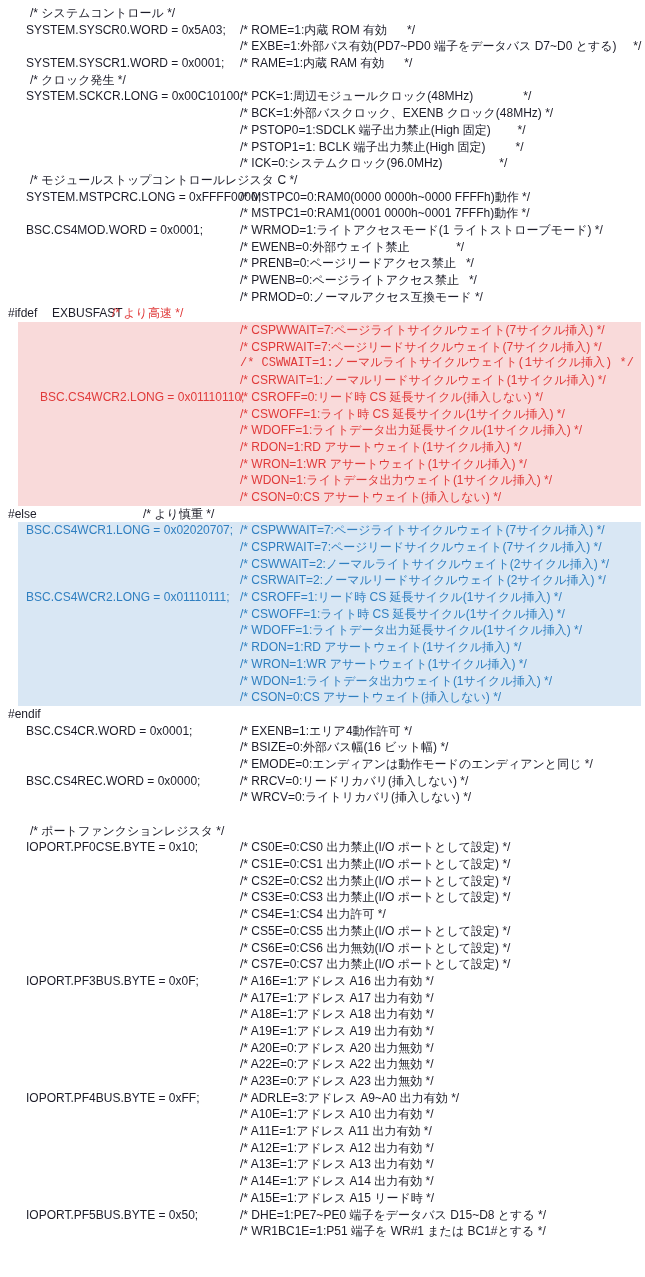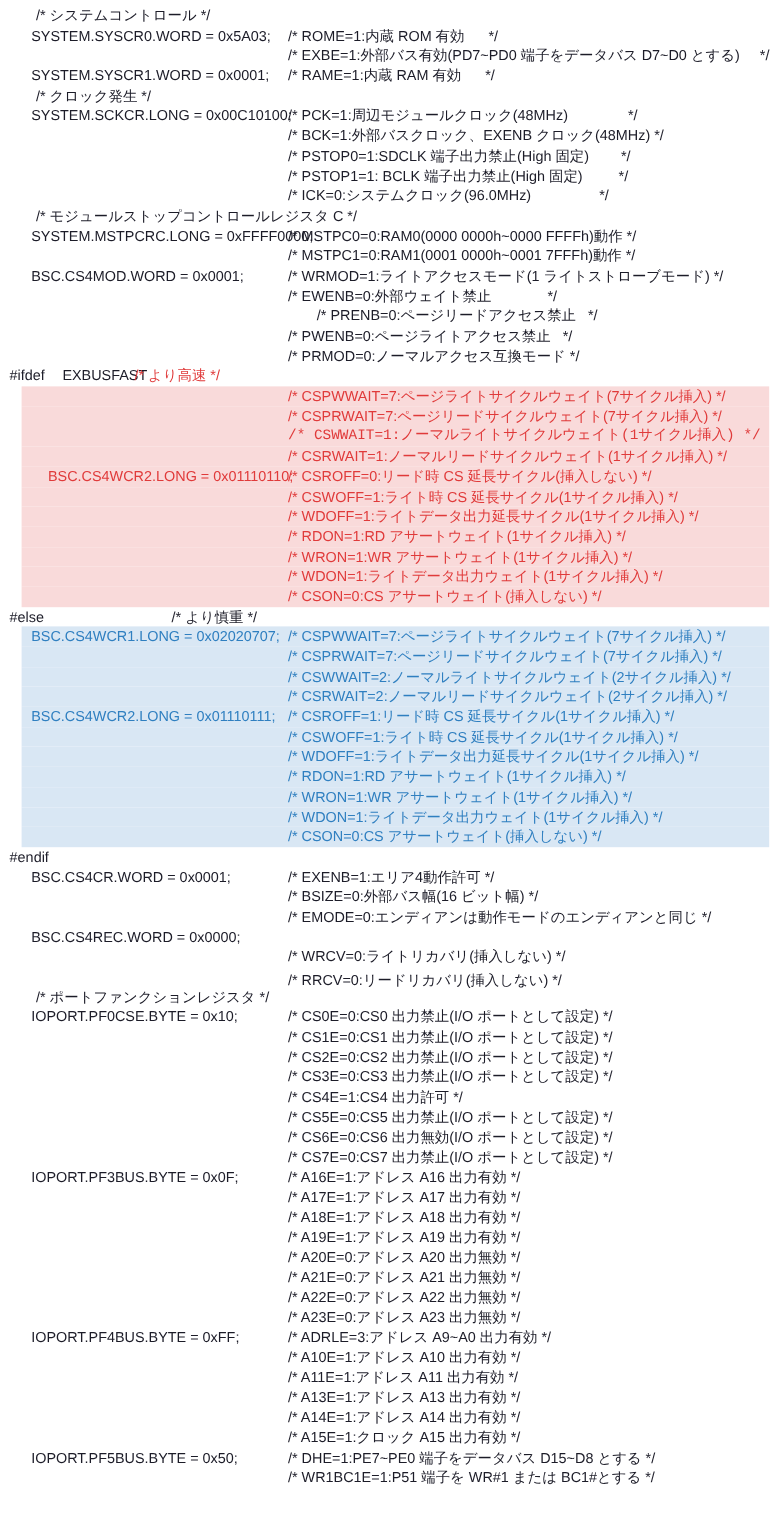--- a/index.html
+++ b/index.html
@@ -32,21 +32,21 @@
     <div class="line"><span class="sp" style="left: 26px;">SYSTEM.SCKCR.LONG = 0x00C10100;</span><span class="sp" style="left: 240px;">/* PCK=1:周辺モジュールクロック(48MHz)               */</span></div>
     <div class="line"><span class="sp" style="left: 240px;">/* BCK=1:外部バスクロック、EXENB クロック(48MHz) */</span></div>
     <div class="line"><span class="sp" style="left: 240px;">/* PSTOP0=1:SDCLK 端子出力禁止(High 固定)        */</span></div>
     <div class="line"><span class="sp" style="left: 240px;">/* PSTOP1=1: BCLK 端子出力禁止(High 固定)         */</span></div>
     <div class="line"><span class="sp" style="left: 240px;">/* ICK=0:システムクロック(96.0MHz)                 */</span></div>
     <div class="line"><span class="sp" style="left: 30px;">/* モジュールストップコントロールレジスタ C */</span></div>
     <div class="line"><span class="sp" style="left: 26px;">SYSTEM.MSTPCRC.LONG = 0xFFFF0000;</span><span class="sp" style="left: 240px;">/* MSTPC0=0:RAM0(0000 0000h~0000 FFFFh)動作 */</span></div>
     <div class="line"><span class="sp" style="left: 240px;">/* MSTPC1=0:RAM1(0001 0000h~0001 7FFFh)動作 */</span></div>
     <div class="line"><span class="sp" style="left: 26px;">BSC.CS4MOD.WORD = 0x0001;</span><span class="sp" style="left: 240px;">/* WRMOD=1:ライトアクセスモード(1 ライトストローブモード) */</span></div>
     <div class="line"><span class="sp" style="left: 240px;">/* EWENB=0:外部ウェイト禁止              */</span></div>
-    <div class="line"><span class="sp" style="left: 240px; margin-left: 24px;">/* PRENB=0:ページリードアクセス禁止   */</span></div>
+    <div class="line"><span class="sp" style="left: 240px;">/* PRENB=0:ページリードアクセス禁止   */</span></div>
     <div class="line"><span class="sp" style="left: 240px;">/* PWENB=0:ページライトアクセス禁止   */</span></div>
     <div class="line"><span class="sp" style="left: 240px;">/* PRMOD=0:ノーマルアクセス互換モード */</span></div>
     <div class="line"><span class="sp" style="left: 8px;">#ifdef</span><span class="sp" style="left: 52px;">EXBUSFAST</span><span class="sp t-red" style="left: 112px;">/* より高速 */</span></div>
     <div class="line z-red"><span class="sp" style="left: 240px;">/* CSPWWAIT=7:ページライトサイクルウェイト(7サイクル挿入) */</span></div>
     <div class="line z-red"><span class="sp" style="left: 240px;">/* CSPRWAIT=7:ページリードサイクルウェイト(7サイクル挿入) */</span></div>
     <div class="line z-red"><span class="sp" style="left: 240px; font-family: Liberation Mono, monospace;">/* CSWWAIT=1:ノーマルライトサイクルウェイト(1サイクル挿入) */</span></div>
     <div class="line z-red"><span class="sp" style="left: 240px;">/* CSRWAIT=1:ノーマルリードサイクルウェイト(1サイクル挿入) */</span></div>
     <div class="line z-red"><span class="sp" style="left: 40px;">BSC.CS4WCR2.LONG = 0x01110110;</span><span class="sp" style="left: 240px;">/* CSROFF=0:リード時 CS 延長サイクル(挿入しない) */</span></div>
     <div class="line z-red"><span class="sp" style="left: 240px;">/* CSWOFF=1:ライト時 CS 延長サイクル(1サイクル挿入) */</span></div>
     <div class="line z-red"><span class="sp" style="left: 240px;">/* WDOFF=1:ライトデータ出力延長サイクル(1サイクル挿入) */</span></div>
@@ -63,41 +63,41 @@
     <div class="line z-blue"><span class="sp" style="left: 240px;">/* CSWOFF=1:ライト時 CS 延長サイクル(1サイクル挿入) */</span></div>
     <div class="line z-blue"><span class="sp" style="left: 240px;">/* WDOFF=1:ライトデータ出力延長サイクル(1サイクル挿入) */</span></div>
     <div class="line z-blue"><span class="sp" style="left: 240px;">/* RDON=1:RD アサートウェイト(1サイクル挿入) */</span></div>
     <div class="line z-blue"><span class="sp" style="left: 240px;">/* WRON=1:WR アサートウェイト(1サイクル挿入) */</span></div>
     <div class="line z-blue"><span class="sp" style="left: 240px;">/* WDON=1:ライトデータ出力ウェイト(1サイクル挿入) */</span></div>
     <div class="line z-blue"><span class="sp" style="left: 240px;">/* CSON=0:CS アサートウェイト(挿入しない) */</span></div>
     <div class="line"><span class="sp" style="left: 8px;">#endif</span></div>
     <div class="line"><span class="sp" style="left: 26px;">BSC.CS4CR.WORD = 0x0001;</span><span class="sp" style="left: 240px;">/* EXENB=1:エリア4動作許可 */</span></div>
     <div class="line"><span class="sp" style="left: 240px;">/* BSIZE=0:外部バス幅(16 ビット幅) */</span></div>
     <div class="line"><span class="sp" style="left: 240px;">/* EMODE=0:エンディアンは動作モードのエンディアンと同じ */</span></div>
-    <div class="line"><span class="sp" style="left: 26px;">BSC.CS4REC.WORD = 0x0000;</span><span class="sp" style="left: 240px; margin-top: 36px;">/* RRCV=0:リードリカバリ(挿入しない) */</span></div>
+    <div class="line"><span class="sp" style="left: 26px;">BSC.CS4REC.WORD = 0x0000;</span><span class="sp" style="left: 240px;">/* RRCV=0:リードリカバリ(挿入しない) */</span></div>
     <div class="line"><span class="sp" style="left: 240px;">/* WRCV=0:ライトリカバリ(挿入しない) */</span></div>
     <div class="line"></div>
     <div class="line"><span class="sp" style="left: 30px;">/* ポートファンクションレジスタ */</span></div>
     <div class="line"><span class="sp" style="left: 26px;">IOPORT.PF0CSE.BYTE = 0x10;</span><span class="sp" style="left: 240px;">/* CS0E=0:CS0 出力禁止(I/O ポートとして設定) */</span></div>
     <div class="line"><span class="sp" style="left: 240px;">/* CS1E=0:CS1 出力禁止(I/O ポートとして設定) */</span></div>
     <div class="line"><span class="sp" style="left: 240px;">/* CS2E=0:CS2 出力禁止(I/O ポートとして設定) */</span></div>
     <div class="line"><span class="sp" style="left: 240px;">/* CS3E=0:CS3 出力禁止(I/O ポートとして設定) */</span></div>
     <div class="line"><span class="sp" style="left: 240px;">/* CS4E=1:CS4 出力許可 */</span></div>
     <div class="line"><span class="sp" style="left: 240px;">/* CS5E=0:CS5 出力禁止(I/O ポートとして設定) */</span></div>
     <div class="line"><span class="sp" style="left: 240px;">/* CS6E=0:CS6 出力無効(I/O ポートとして設定) */</span></div>
     <div class="line"><span class="sp" style="left: 240px;">/* CS7E=0:CS7 出力禁止(I/O ポートとして設定) */</span></div>
     <div class="line"><span class="sp" style="left: 26px;">IOPORT.PF3BUS.BYTE = 0x0F;</span><span class="sp" style="left: 240px;">/* A16E=1:アドレス A16 出力有効 */</span></div>
     <div class="line"><span class="sp" style="left: 240px;">/* A17E=1:アドレス A17 出力有効 */</span></div>
     <div class="line"><span class="sp" style="left: 240px; text-align: center;">/* A18E=1:アドレス A18 出力有効 */</span></div>
     <div class="line"><span class="sp" style="left: 240px;">/* A19E=1:アドレス A19 出力有効 */</span></div>
     <div class="line"><span class="sp" style="left: 240px;">/* A20E=0:アドレス A20 出力無効 */</span></div>
-    <div class="line"><span class="sp" style="left: 240px;">/* A21E=0:アドレス A21 出力無効 */</span></div>
     <div class="line"><span class="sp" style="left: 240px;">/* A22E=0:アドレス A22 出力無効 */</span></div>
     <div class="line"><span class="sp" style="left: 240px;">/* A23E=0:アドレス A23 出力無効 */</span></div>
     <div class="line"><span class="sp" style="left: 26px;">IOPORT.PF4BUS.BYTE = 0xFF;</span><span class="sp" style="left: 240px;">/* ADRLE=3:アドレス A9~A0 出力有効 */</span></div>
     <div class="line"><span class="sp" style="left: 240px;">/* A10E=1:アドレス A10 出力有効 */</span></div>
     <div class="line"><span class="sp" style="left: 240px;">/* A11E=1:アドレス A11 出力有効 */</span></div>
+    <div class="line"><span class="sp" style="left: 240px;">/* A12E=1:アドレス A12 出力有効 */</span></div>
     <div class="line"><span class="sp" style="left: 240px;">/* A13E=1:アドレス A13 出力有効 */</span></div>
     <div class="line"><span class="sp" style="left: 240px;">/* A14E=1:アドレス A14 出力有効 */</span></div>
-    <div class="line"><span class="sp" style="left: 240px;">/* A15E=1:クロック A15 出力有効 */</span></div>
+    <div class="line"><span class="sp" style="left: 240px;">/* A15E=1:アドレス A15 リード時 */</span></div>
     <div class="line"><span class="sp" style="left: 26px;">IOPORT.PF5BUS.BYTE = 0x50;</span><span class="sp" style="left: 240px;">/* DHE=1:PE7~PE0 端子をデータバス D15~D8 とする */</span></div>
     <div class="line"><span class="sp" style="left: 240px;">/* WR1BC1E=1:P51 端子を WR#1 または BC1#とする */</span></div>
   </div>
 
 </body></html>

